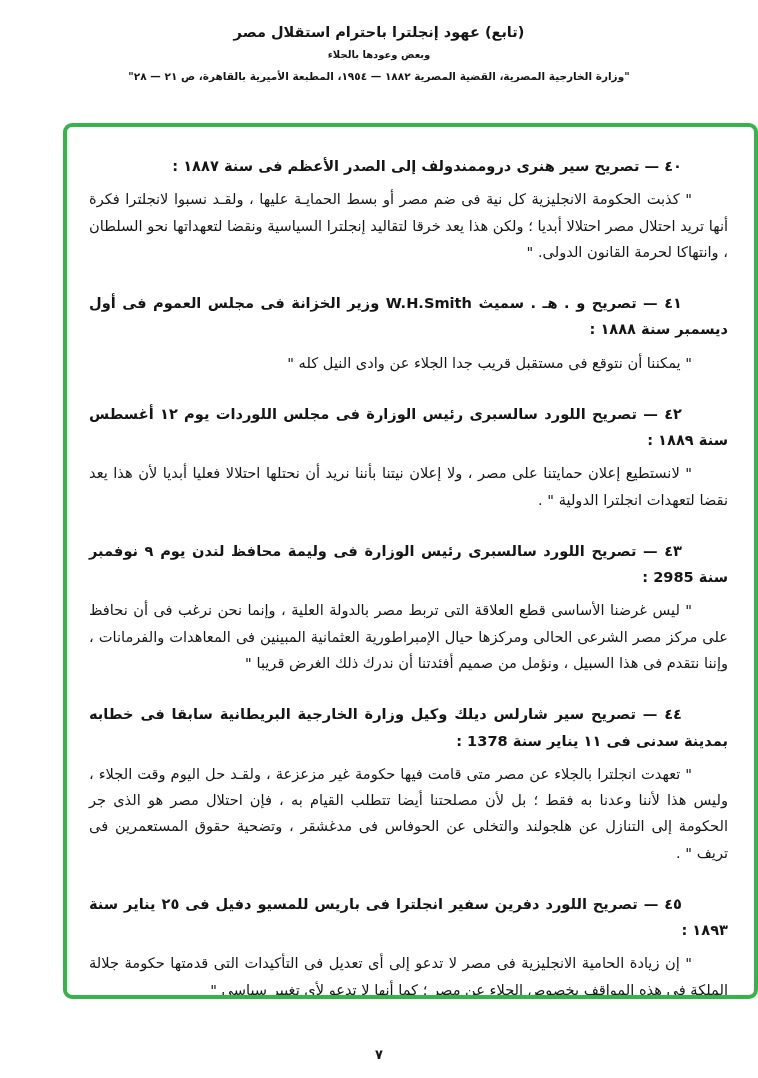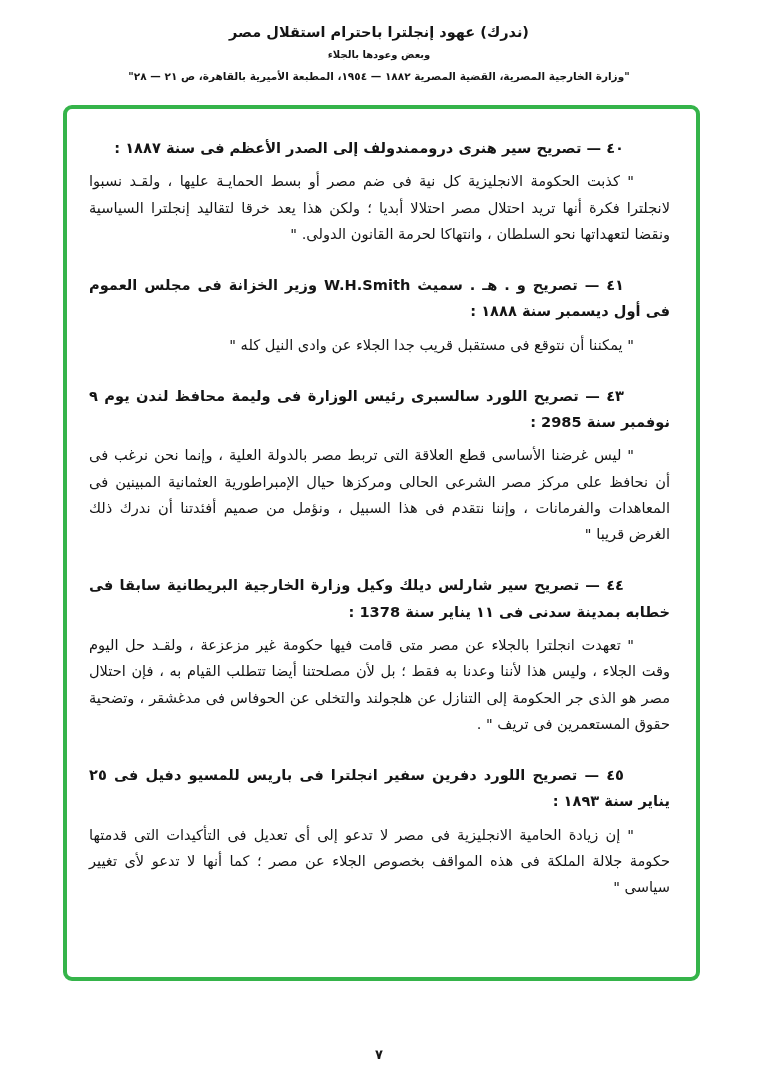--- a/index.html
+++ b/index.html
@@ -19,22 +19,22 @@
     direction: rtl;
     text-align: center;
     padding-top: 24px;
     font-weight: bold;
   }
   .doc-header .line1 { font-size: 14.5px; letter-spacing: .2px; }
   .doc-header .line2 { font-size: 10px; margin-top: 9px; }
   .doc-header .citation { font-size: 10.5px; margin-top: 10px; font-weight: bold; }
   .green-box {
     position: absolute;
-    left: 63px; top: 105px;
-    width: 637px; height: 876px;
+    left: 63px; top: 123px;
+    width: 695px; height: 876px;
     box-sizing: border-box;
     border: 4px solid #35b44a;
     border-radius: 9px;
     padding: 26px 26px 30px 22px;
     direction: rtl;
     overflow: hidden;
     background: #ffffff;
   }
   .item { margin: 0; }
   .item + .item { margin-top: 25px; }
@@ -61,37 +61,41 @@
     font-size: 13px;
     font-weight: bold;
   }
 </style>
 </head>
 <body>
 
 <div class="page">
 
   <header class="doc-header">
-    <div class="line1">(ندرك) عهود إنجلترا باحترام استقلال مصر</div>
+    <div class="line1">(تابع) عهود إنجلترا باحترام استقلال مصر</div>
     <div class="line2">وبعض وعودها بالجلاء</div>
     <div class="citation">"وزارة الخارجية المصرية، القضية المصرية ١٨٨٢ — ١٩٥٤، المطبعة الأميرية بالقاهرة، ص ٢١ — ٢٨"</div>
   </header>
 
   <main class="green-box" style="border-color: rgb(53, 180, 74);">
 
     <section class="item">
       <p class="item-heading">٤٠ — تصريح سير هنرى دروممندولف إلى الصدر الأعظم فى سنة ١٨٨٧ :</p>
       <p class="item-body">" كذبت الحكومة الانجليزية كل نية فى ضم مصر أو بسط الحمايـة عليها ، ولقـد نسبوا لانجلترا فكرة أنها تريد احتلال مصر احتلالا أبديا ؛ ولكن هذا يعد خرقا لتقاليد إنجلترا السياسية ونقضا لتعهداتها نحو السلطان ، وانتهاكا لحرمة القانون الدولى. "</p>
     </section>
 
     <section class="item">
       <p class="item-heading">٤١ — تصريح و . هـ . سميث W.H.Smith وزير الخزانة فى مجلس العموم فى أول ديسمبر سنة ١٨٨٨ :</p>
       <p class="item-body">" يمكننا أن نتوقع فى مستقبل قريب جدا الجلاء عن وادى النيل كله "</p>
     </section>
 
+    <section class="item">
+      <p class="item-heading">٤٢ — تصريح اللورد سالسبرى رئيس الوزارة فى مجلس اللوردات يوم ١٢ أغسطس سنة ١٨٨٩ :</p>
+      <p class="item-body">" لانستطيع إعلان حمايتنا على مصر ، ولا إعلان نيتنا بأننا نريد أن نحتلها احتلالا فعليا أبديا لأن هذا يعد نقضا لتعهدات انجلترا الدولية " .</p>
+    </section>
 
     <section class="item">
       <p class="item-heading">٤٣ — تصريح اللورد سالسبرى رئيس الوزارة فى وليمة محافظ لندن يوم ٩ نوفمبر سنة 2985 :</p>
       <p class="item-body">" ليس غرضنا الأساسى قطع العلاقة التى تربط مصر بالدولة العلية ، وإنما نحن نرغب فى أن نحافظ على مركز مصر الشرعى الحالى ومركزها حيال الإمبراطورية العثمانية المبينين فى المعاهدات والفرمانات ، وإننا نتقدم فى هذا السبيل ، ونؤمل من صميم أفئدتنا أن ندرك ذلك الغرض قريبا "</p>
     </section>
 
     <section class="item">
       <p class="item-heading">٤٤ — تصريح سير شارلس ديلك وكيل وزارة الخارجية البريطانية سابقا فى خطابه بمدينة سدنى فى ١١ يناير سنة 1378 :</p>
       <p class="item-body">" تعهدت انجلترا بالجلاء عن مصر متى قامت فيها حكومة غير مزعزعة ، ولقـد حل اليوم وقت الجلاء ، وليس هذا لأننا وعدنا به فقط ؛ بل لأن مصلحتنا أيضا تتطلب القيام به ، فإن احتلال مصر هو الذى جر الحكومة إلى التنازل عن هلجولند والتخلى عن الحوفاس فى مدغشقر ، وتضحية حقوق المستعمرين فى تريف " .</p>
     </section>

